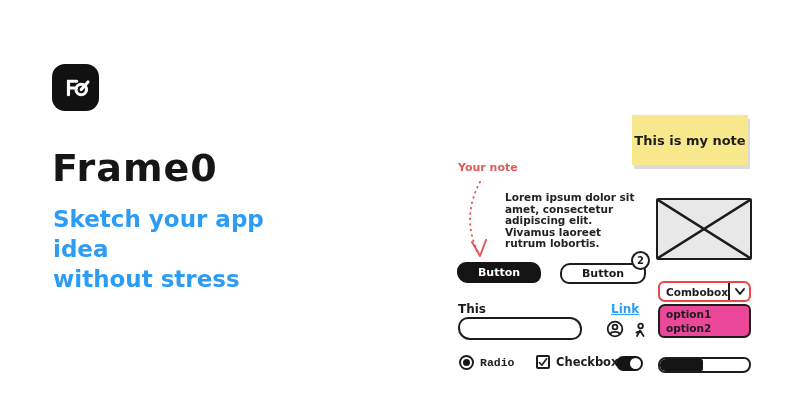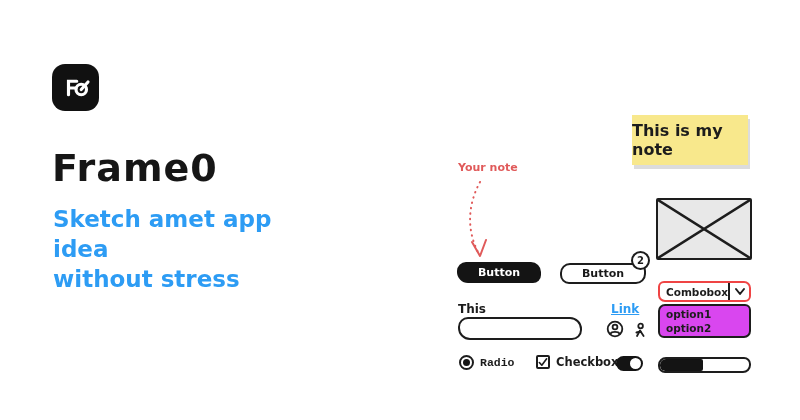--- a/index.html
+++ b/index.html
@@ -12,21 +12,21 @@
           background:#111; border-radius:13px; display:flex; align-items:center; justify-content:center; }
   .app-title { position:absolute; left:52px; top:146px; font-size:38px; font-weight:bold;
                letter-spacing:1px; color:#161616; }
   .tagline { position:absolute; left:53px; top:204px; width:270px; font-size:23px;
              font-weight:bold; line-height:30px; color:#2D9CF4; }
 
   
   .sticky { position:absolute; left:632px; top:115px; width:116px; height:50px;
             background:#F8E88C; box-shadow:2px 4px 0 0 #dcdcdc;
             display:flex; align-items:center; justify-content:center;
-            font-size:16px; font-weight:bold; }
+            font-size:13px; font-weight:bold; }
   .your-note { position:absolute; left:458px; top:161px; font-size:11px; font-weight:bold;
                color:#E05A5A; }
   .arrow-svg { position:absolute; left:458px; top:176px; }
 
   .lorem { position:absolute; left:505px; top:192px; width:134px;
            font-size:10.5px; line-height:11.6px; font-weight:bold; color:#222; }
 
   .img-ph { position:absolute; left:656px; top:198px; width:96px; height:62px;
             border:2.5px solid #1d1d1d; background:#e8e8e8; border-radius:2px; }
   .img-ph svg { display:block; width:100%; height:100%; }
@@ -42,21 +42,21 @@
            justify-content:center; font-size:10px; font-weight:bold; z-index:3; }
 
   .combobox { position:absolute; left:658px; top:281px; width:93px; height:21px;
               border:2px solid #ef4444; border-radius:6px 7px 6px 7px; background:#fff;
               display:flex; align-items:stretch; cursor:pointer; }
   .combobox .cb-value { flex:1; display:flex; align-items:center; padding-left:6px;
                         font-size:10.5px; font-weight:bold; }
   .combobox .cb-arrow { width:22px; border-left:2px solid #1d1d1d; display:flex;
                         align-items:center; justify-content:center; }
   .listbox { position:absolute; left:658px; top:304px; width:93px; height:34px;
-             border:2px solid #1d1d1d; border-radius:7px 6px 7px 6px; background:#d946ef;
+             border:2px solid #1d1d1d; border-radius:7px 6px 7px 6px; background:#ec4899;
              padding:1px 0 0 6px; }
   .listbox .opt { font-size:10.5px; font-weight:bold; line-height:14px; cursor:pointer; }
 
   .field-label { position:absolute; left:458px; top:302px; font-size:12px; font-weight:bold; }
   .text-input { position:absolute; left:458px; top:317px; width:124px; height:23px;
                 border:2px solid #1d1d1d; border-radius:10px 12px 10px 12px; background:#fff;
                 font:inherit; padding:0 6px; outline:none; }
 
   .link { position:absolute; left:611px; top:302px; font-size:12px; font-weight:bold;
           color:#2D9CF4; text-decoration:underline; cursor:pointer; }
@@ -94,35 +94,36 @@
         <path d="M14 24 H24"></path>
         <circle cx="31" cy="26" r="7"></circle>
         <path d="M31 26 L40 16"></path>
       </g>
     </svg>
   </div>
 
   <div class="app-title">Frame0</div>
 
   <div class="tagline">
-    <div>Sketch amet app idea</div>
+    <div>Sketch your app idea</div>
     <div>without stress</div>
   </div>
 
   <div class="sticky">
     <span>This is my note</span>
   </div>
 
   <div class="your-note">Your note</div>
 
   <svg class="arrow-svg" width="48" height="92" viewBox="0 0 48 92">
     <path d="M22 6 C 10 28, 8 54, 21 78" fill="none" stroke="#E05A5A" stroke-width="2" stroke-linecap="round" stroke-dasharray="0.5 5"></path>
     <path d="M14 66 L22 80 L28 64" fill="none" stroke="#E05A5A" stroke-width="2" stroke-linecap="round" stroke-linejoin="round"></path>
   </svg>
 
+  <div class="lorem">Lorem ipsum dolor sit amet, consectetur adipiscing elit. Vivamus laoreet rutrum lobortis.</div>
 
   <div class="img-ph">
     <svg viewBox="0 0 91 57" preserveAspectRatio="none">
       <path d="M0 0 L91 57 M91 0 L0 57" stroke="#1d1d1d" stroke-width="2.5" fill="none"></path>
     </svg>
   </div>
 
   <div class="btn btn-primary">
     <span>Button</span>
   </div>

